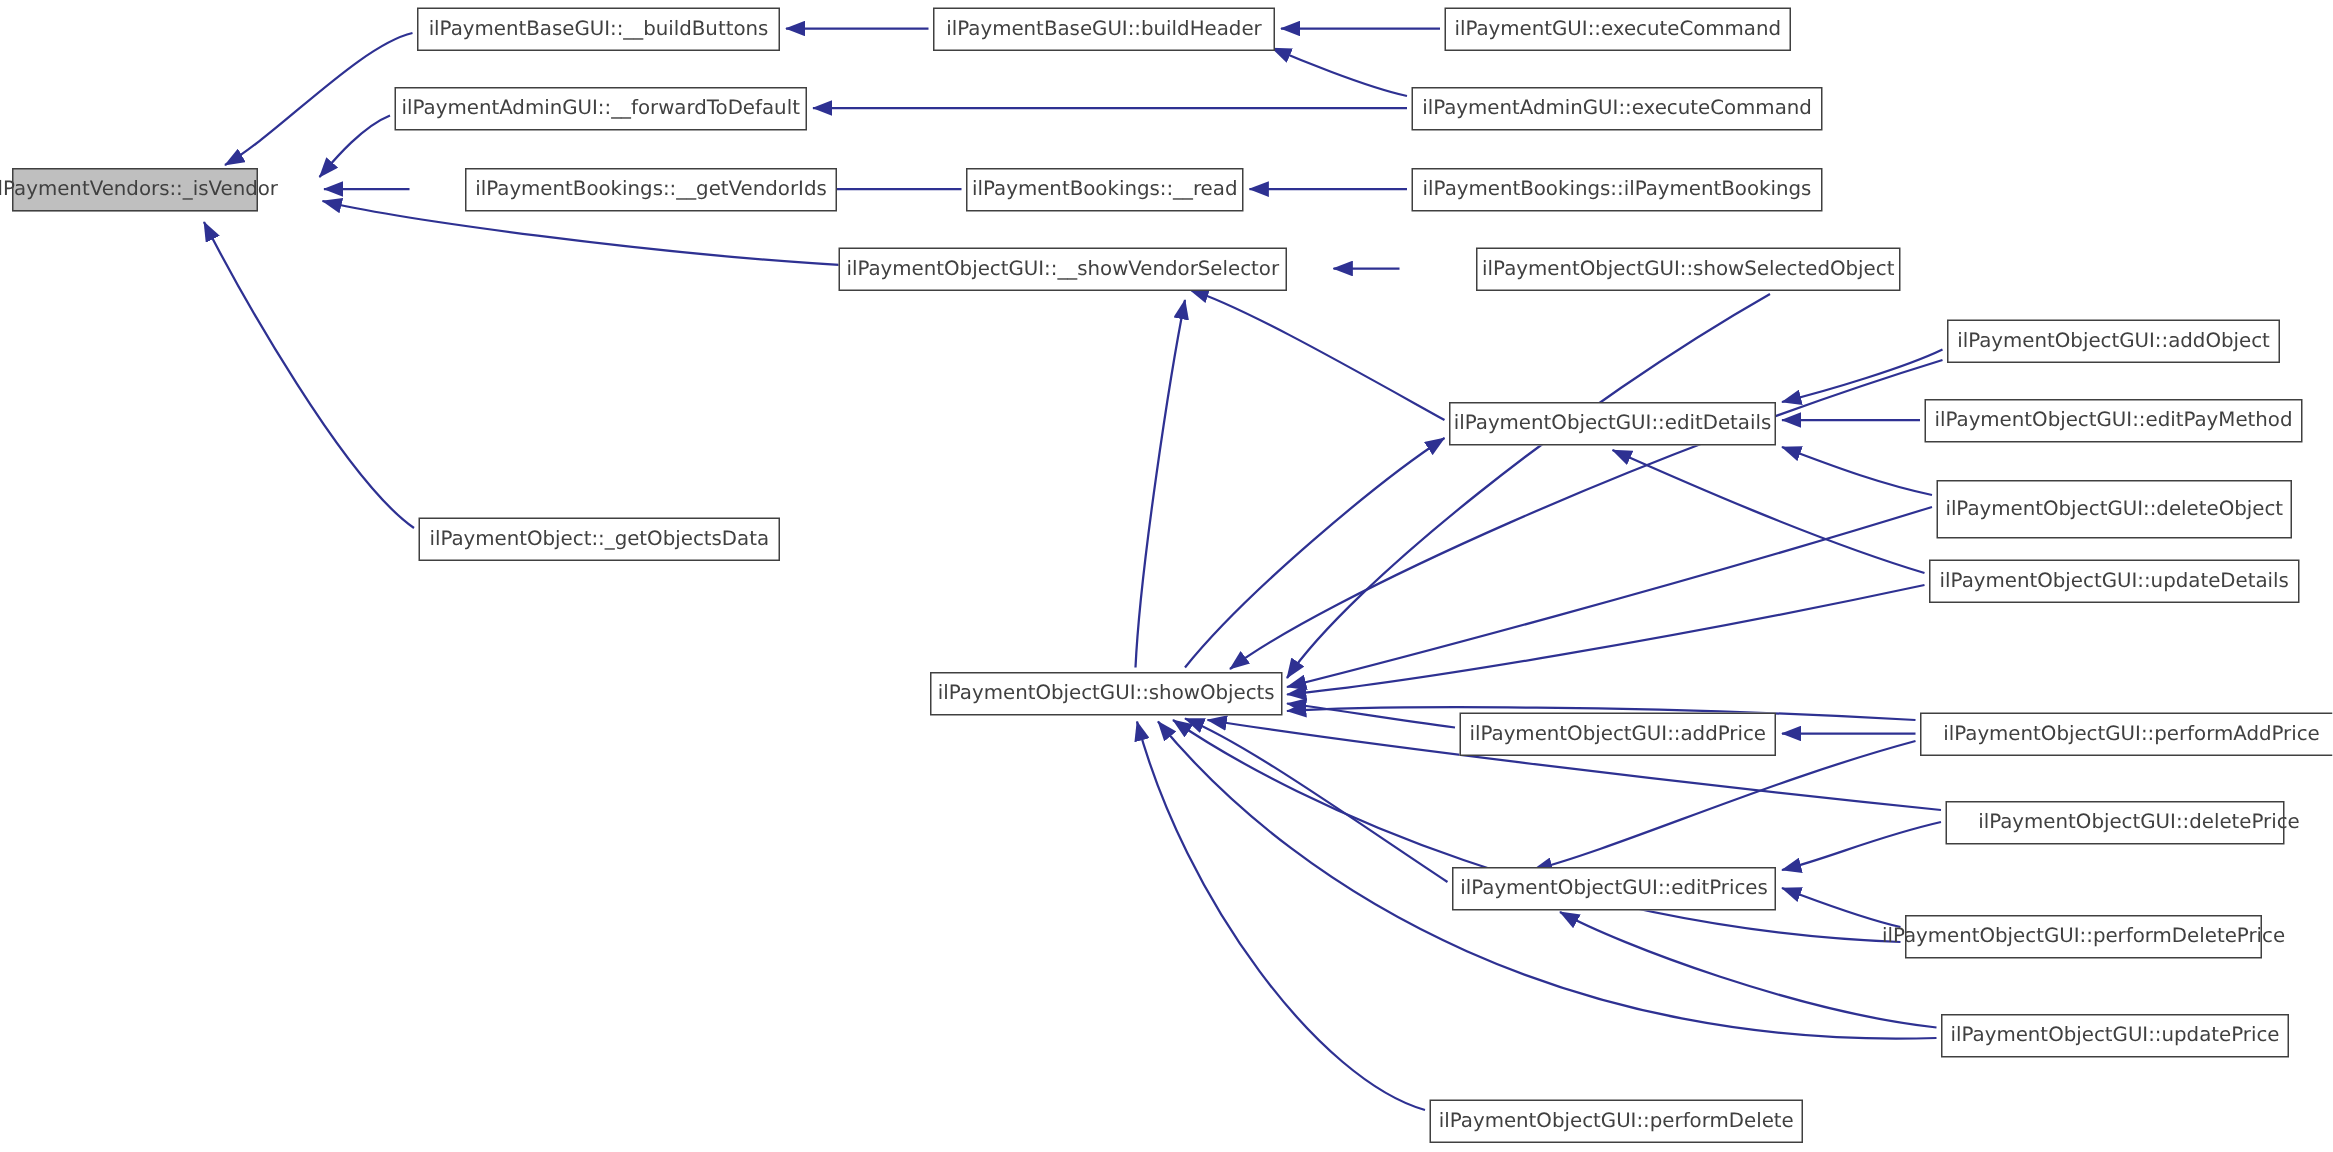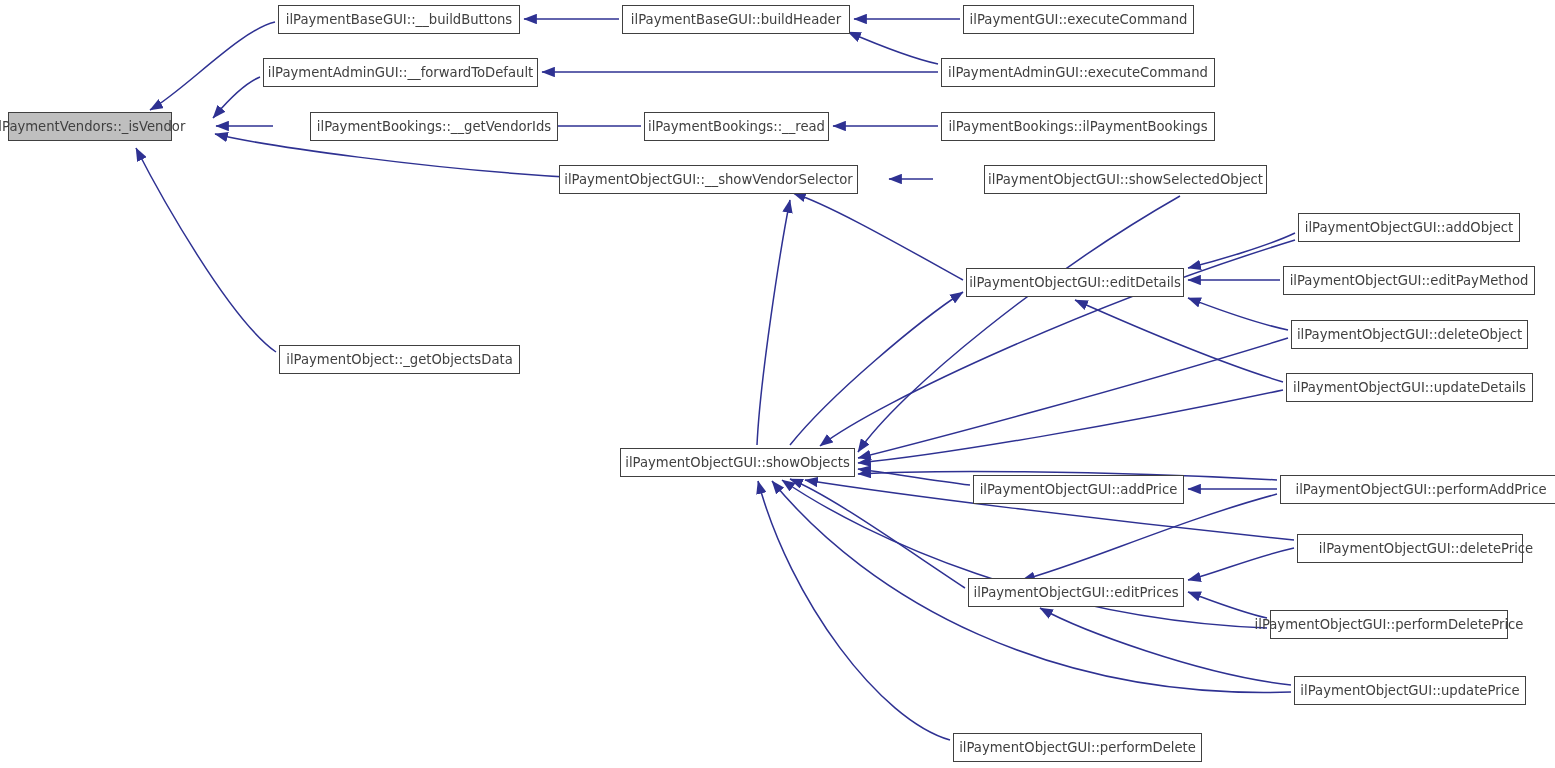--- a/index.html
+++ b/index.html
@@ -109,21 +109,21 @@
       </div>
       <div class="node" style="left: 968px; top: 578px; width: 216px; height: 29px;">
         <span class="lbl">ilPaymentObjectGUI::editPrices</span>
       </div>
       <div class="node" style="left: 1298px; top: 213px; width: 222px; height: 29px;">
         <span class="lbl">ilPaymentObjectGUI::addObject</span>
       </div>
       <div class="node" style="left: 1283px; top: 266px; width: 252px; height: 29px;">
         <span class="lbl">ilPaymentObjectGUI::editPayMethod</span>
       </div>
-      <div class="node" style="left: 1291px; top: 320px; width: 237px; height: 29px;">
+      <div class="node" style="left: 1291px; top: 320px; width: 237px; height: 39px;">
         <span class="lbl">ilPaymentObjectGUI::deleteObject</span>
       </div>
       <div class="node" style="left: 1286px; top: 373px; width: 247px; height: 29px;">
         <span class="lbl">ilPaymentObjectGUI::updateDetails</span>
       </div>
       <div class="node" style="left: 1280px; top: 475px; width: 282px; height: 29px;">
         <span class="lbl">ilPaymentObjectGUI::performAddPrice</span>
       </div>
       <div class="node" style="left: 1297px; top: 534px; width: 226px; height: 29px; padding-left: 32px;">
         <span class="lbl">ilPaymentObjectGUI::deletePrice</span>

